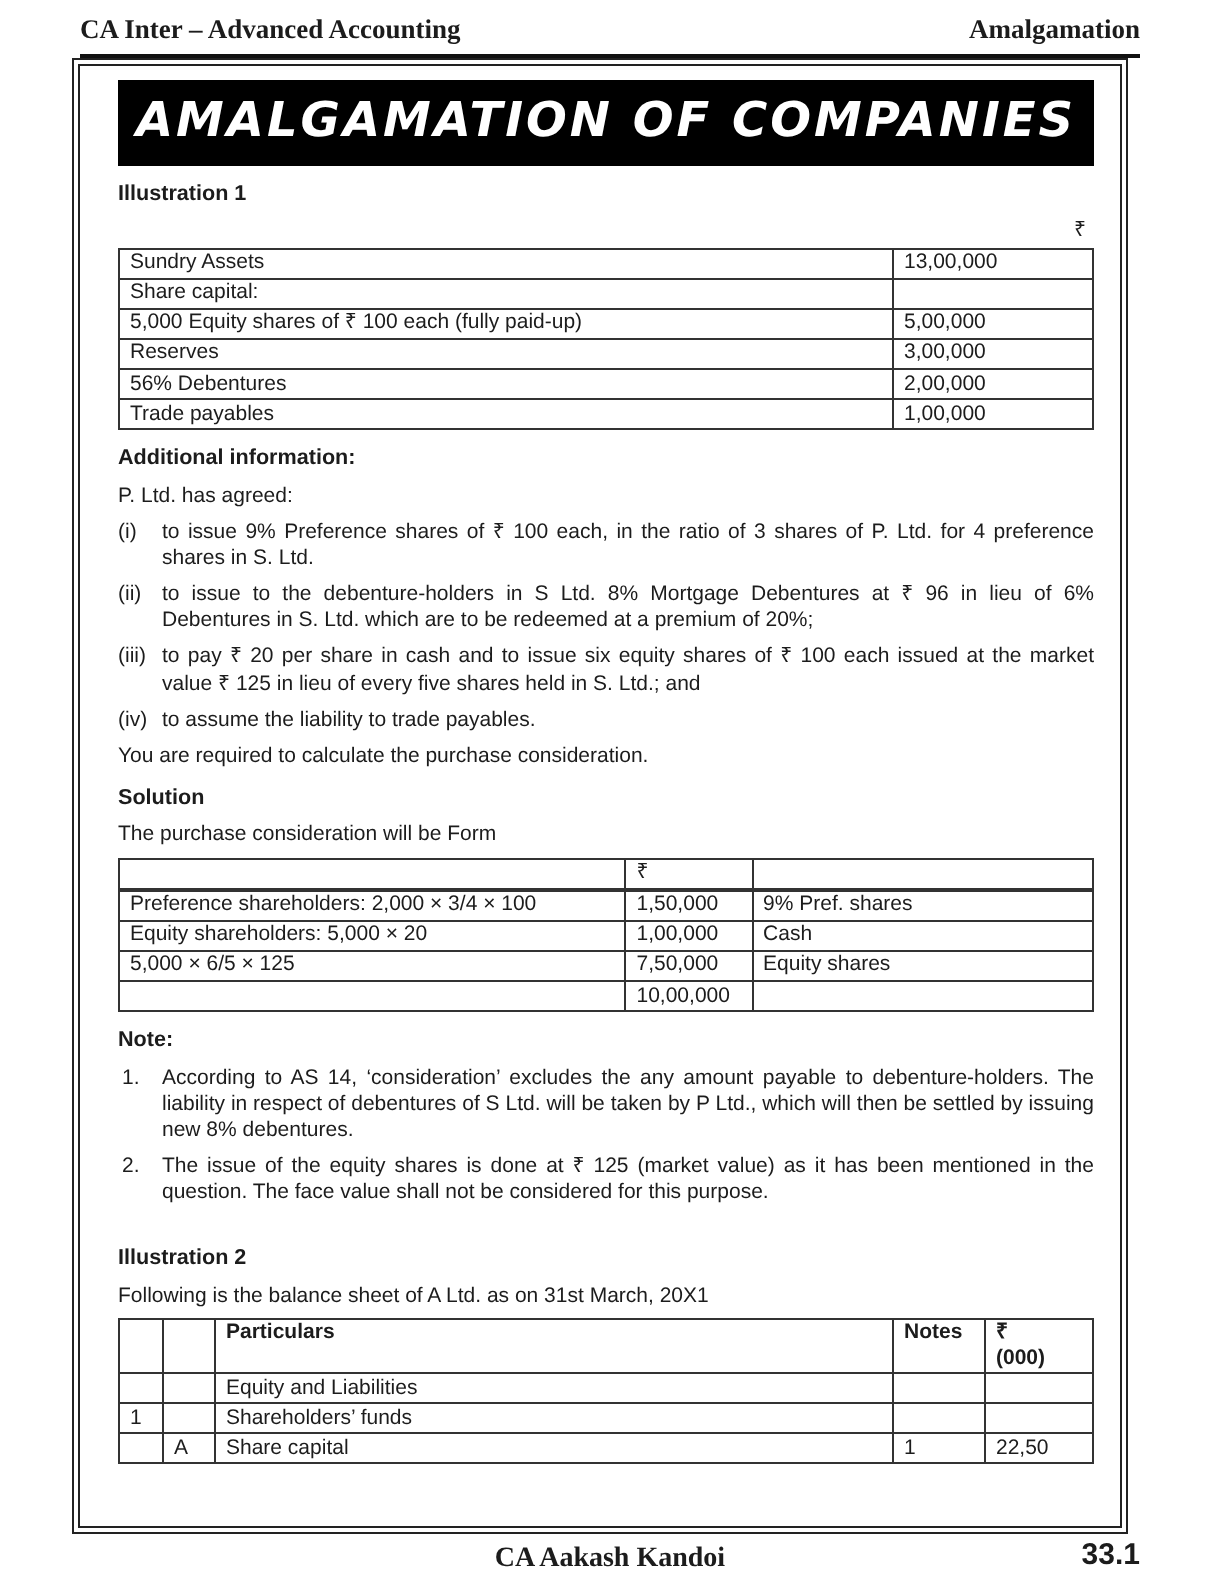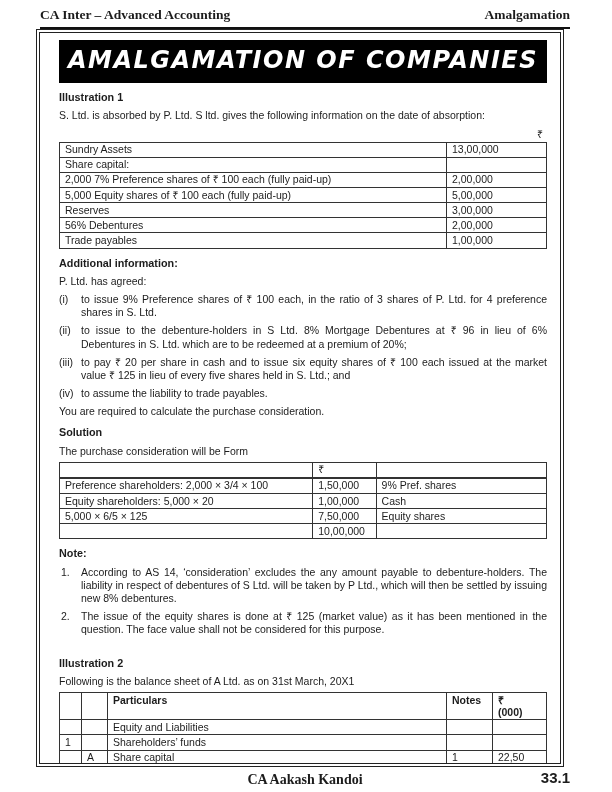--- a/index.html
+++ b/index.html
@@ -82,41 +82,36 @@
   <span>CA Inter – Advanced Accounting</span>
   <span>Amalgamation</span>
 </div>
 
 <div class="content-box">
   <div class="content-inner">
 
     <div class="banner">AMALGAMATION OF COMPANIES</div>
 
     <div class="h-bold">Illustration 1</div>
-    <p class="body-text">S. Ltd. is absorbed by P. Ltd. S ltd. gives the following information on the date of absorption:</p>
 
     <div class="rupee-above">₹</div>
 
     <table class="tbl tbl-assets">
       <colgroup>
           <col>
           <col class="c-amt">
         </colgroup>
       <tbody>
         <tr>
             <td>Sundry Assets</td>
             <td class="amt">13,00,000</td>
           </tr>
         <tr>
             <td>Share capital:</td>
             <td class="amt"></td>
-          </tr>
-        <tr>
-            <td>2,000 7% Preference shares of ₹ 100 each (fully paid-up)</td>
-            <td class="amt">2,00,000</td>
           </tr>
         <tr>
             <td>5,000 Equity shares of ₹ 100 each (fully paid-up)</td>
             <td class="amt">5,00,000</td>
           </tr>
         <tr>
             <td>Reserves</td>
             <td class="amt">3,00,000</td>
           </tr>
         <tr>

